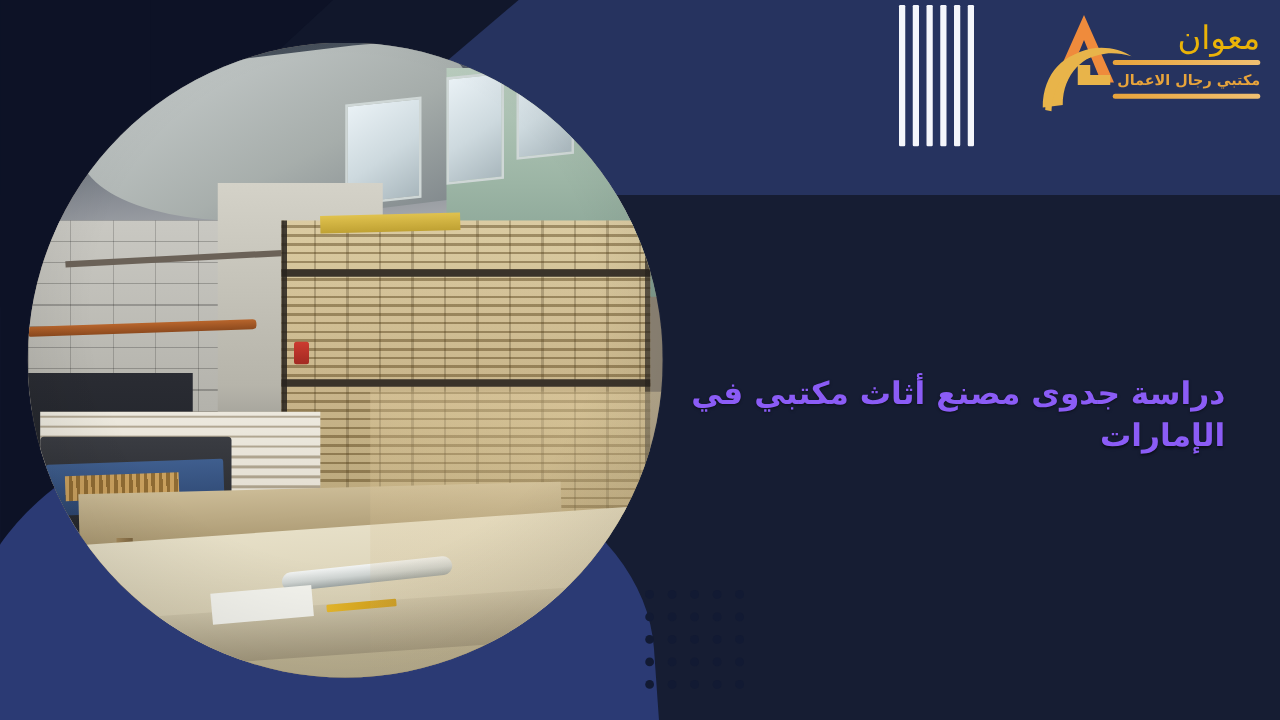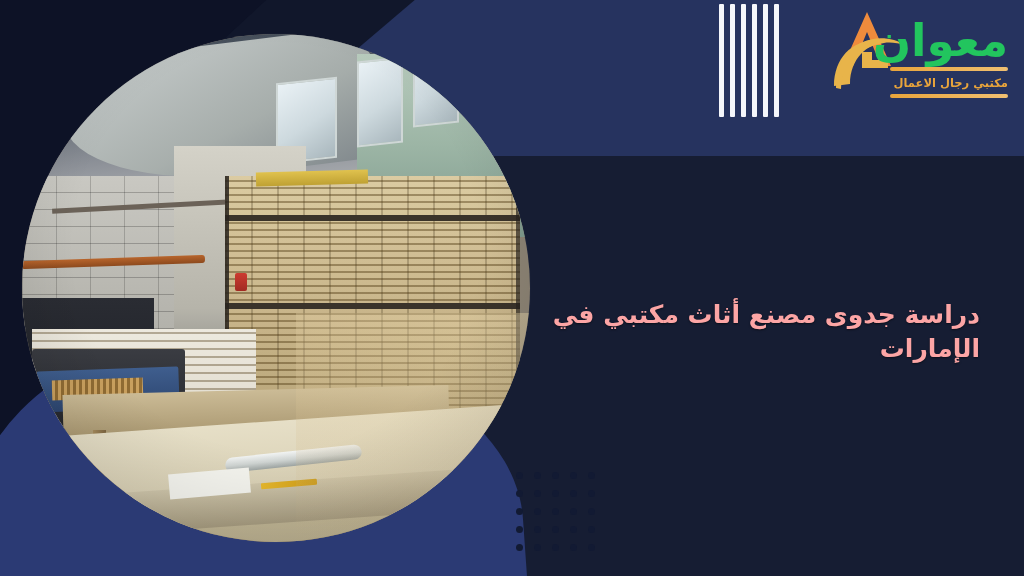--- a/index.html
+++ b/index.html
@@ -340,23 +340,23 @@
     width: 78px; height: 84px;
   }
   .logo-wordmark {
     position: absolute;
     right: 2px;
     top: 12px;
     width: 118px;
     text-align: right;
   }
   .logo-title {
-    font-size: 45px;
-    font-weight: 700;
-    color: #22c55e;
+    font-size: 26px;
+    font-weight: 400;
+    color: #eab308;
     line-height: 1;
     letter-spacing: 0px;
     white-space: nowrap;
     direction: rtl;
   }
   .logo-rule-top {
     margin-top: 4px;
     height: 4px;
     background: linear-gradient(90deg, #e8a43b 0%, #f0c072 100%);
     border-radius: 2px;
@@ -380,21 +380,21 @@
   
   .main-title {
     position: absolute;
     right: 44px;
     top: 298px;
     width: 520px;
     text-align: right;
     direction: rtl;
     font-size: 25px;
     font-weight: 700;
-    color: #fca5a5;
+    color: #8b5cf6;
     line-height: 1.35;
     letter-spacing: .2px;
     text-shadow: 0 1px 2px rgba(0,0,0,.5);
   }
 
   
   .dot-grid {
     position: absolute;
     left: 505px;
     top: 472px;

